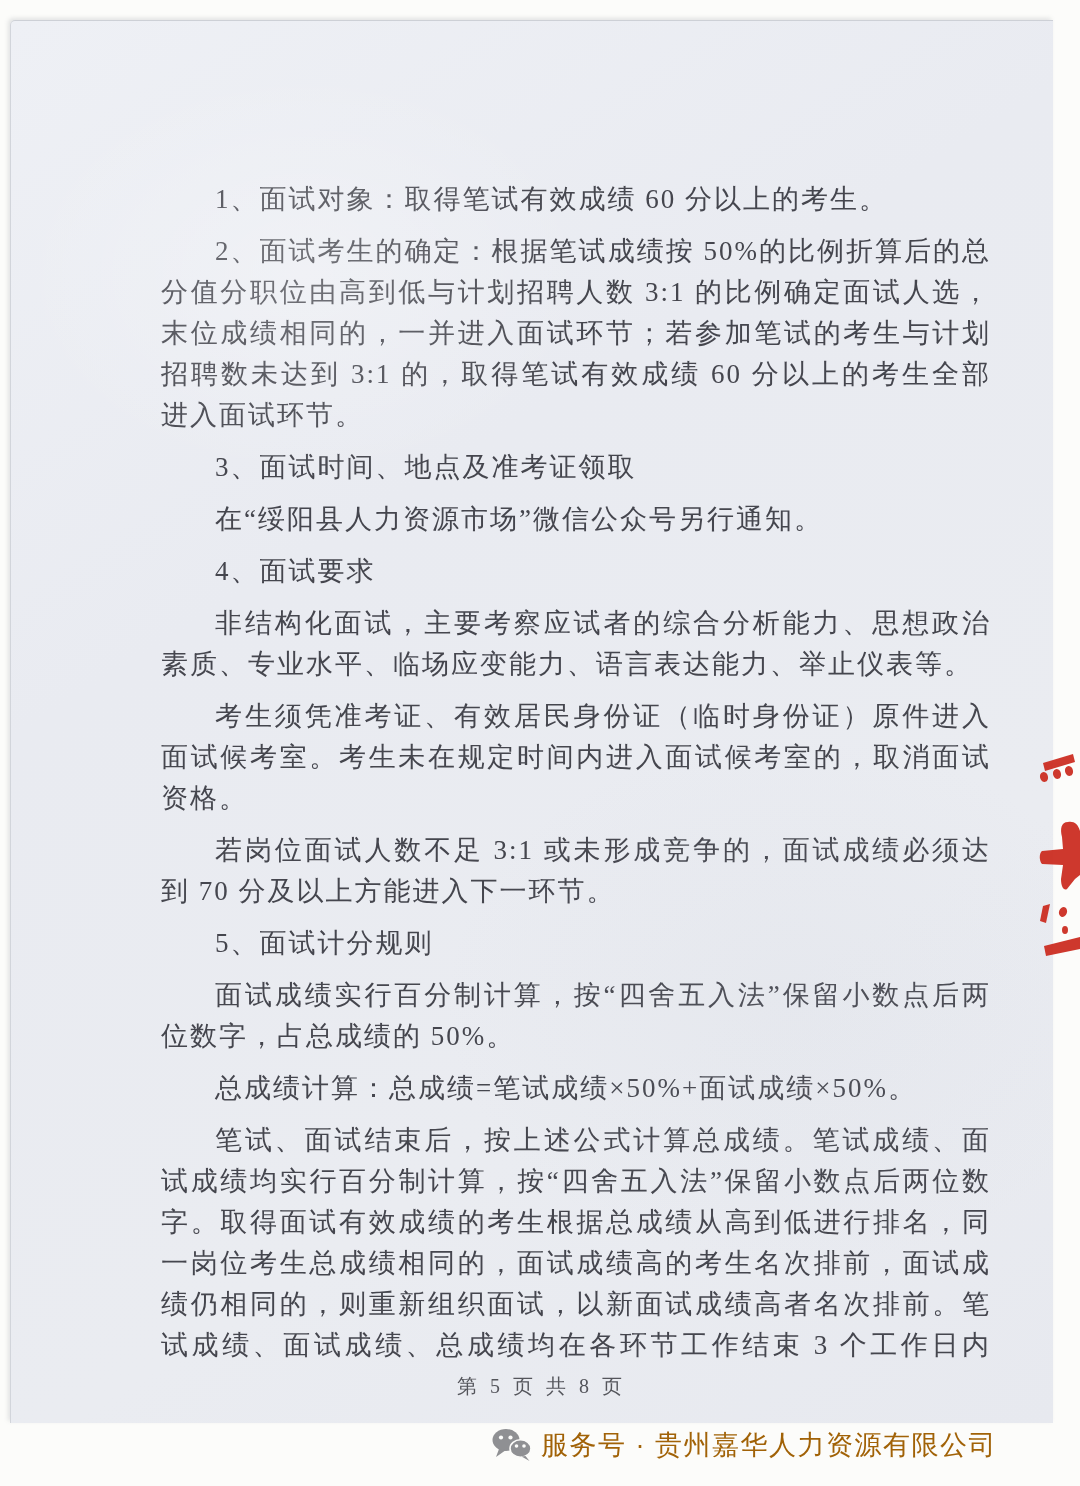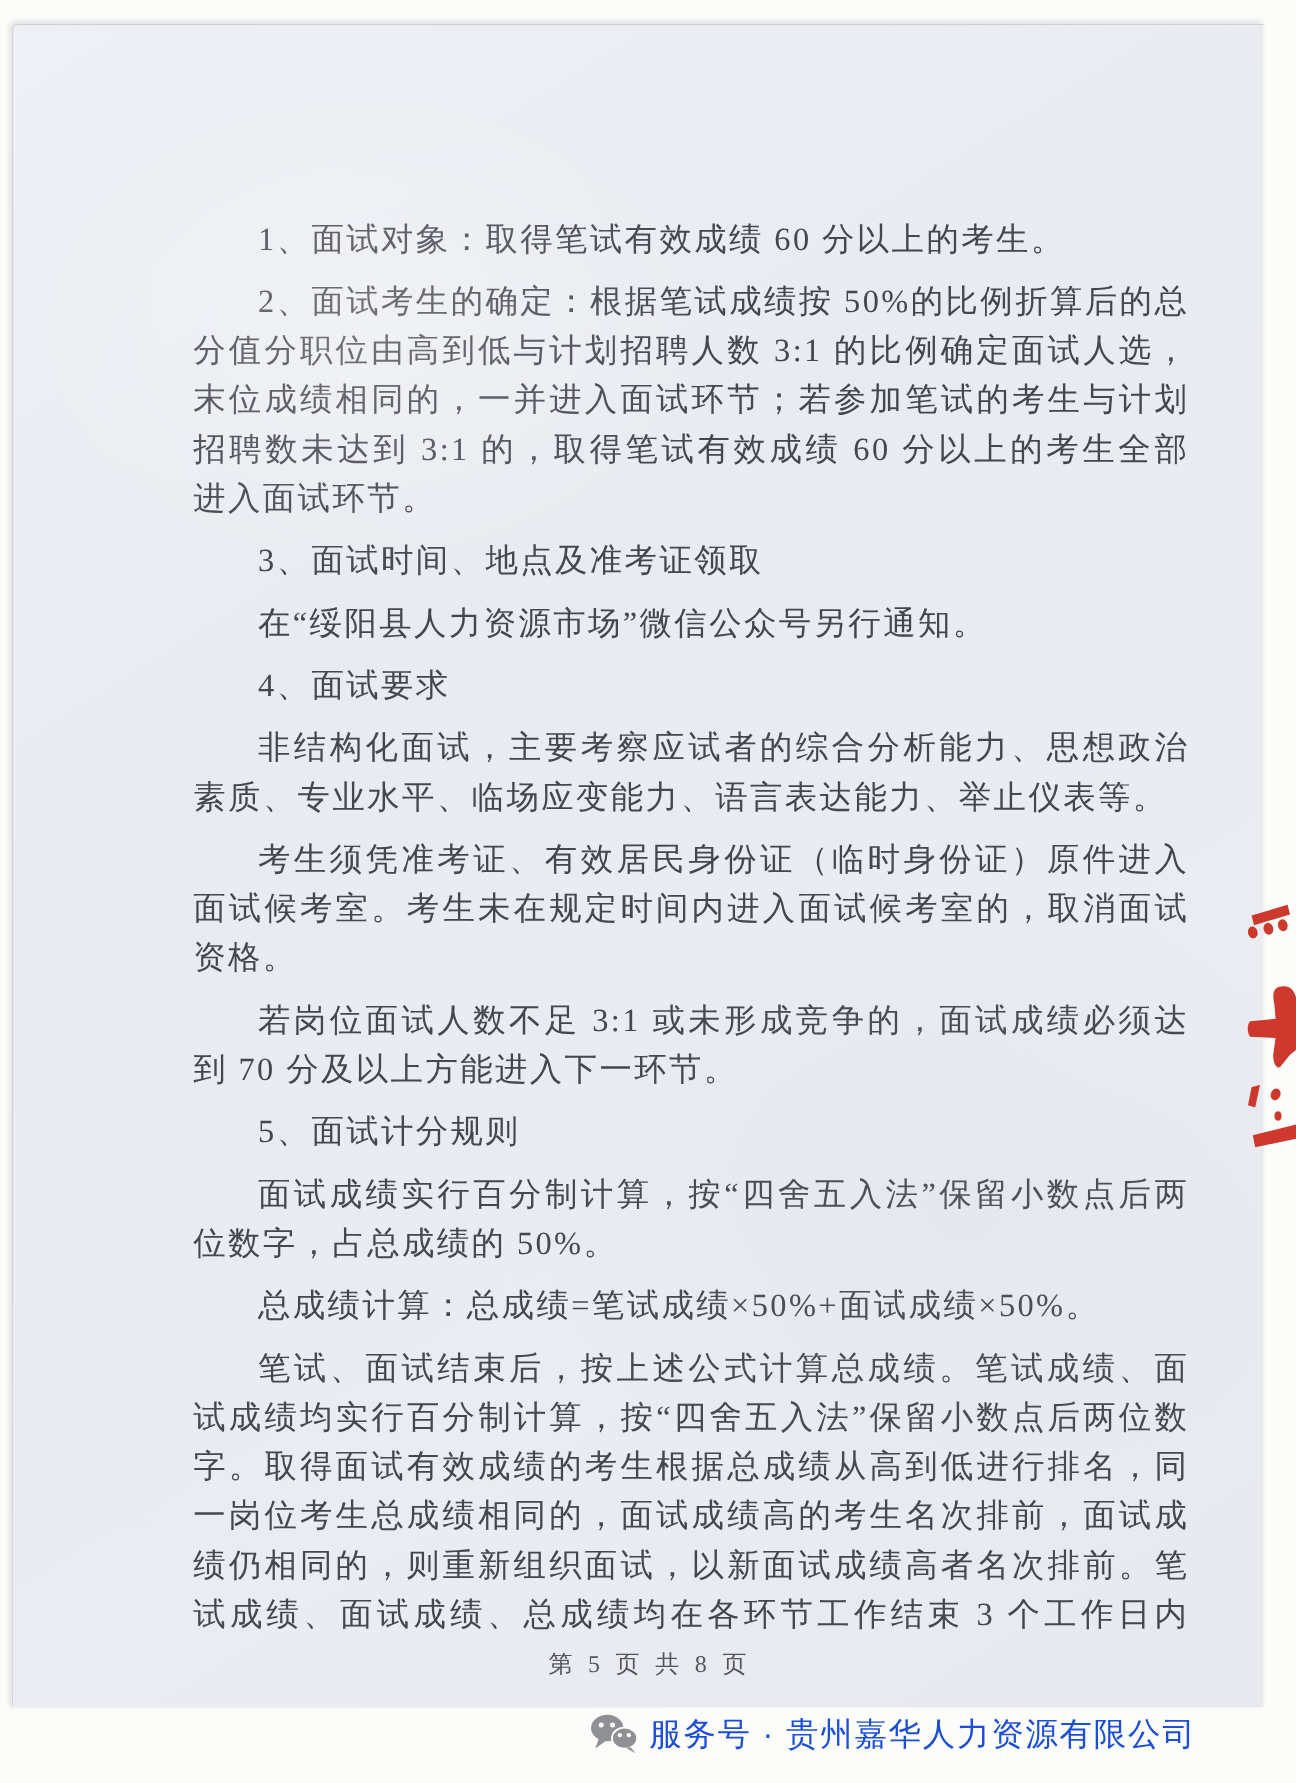--- a/index.html
+++ b/index.html
@@ -88,21 +88,21 @@
     top: 1424px;
     height: 42px;
     display: flex;
     align-items: center;
     gap: 9px;
   }
   .wicon { width: 40px; height: 34px; }
   .wtext {
     font-size: 27px;
     letter-spacing: 1.5px;
-    color: #1d4ed8;
+    color: #a16207;
     font-family: "Liberation Sans", "DejaVu Sans", sans-serif;
     white-space: nowrap;
   }
 </style>
 </head>
 <body>
 
 <div class="stage">
 
   <div class="paper">

